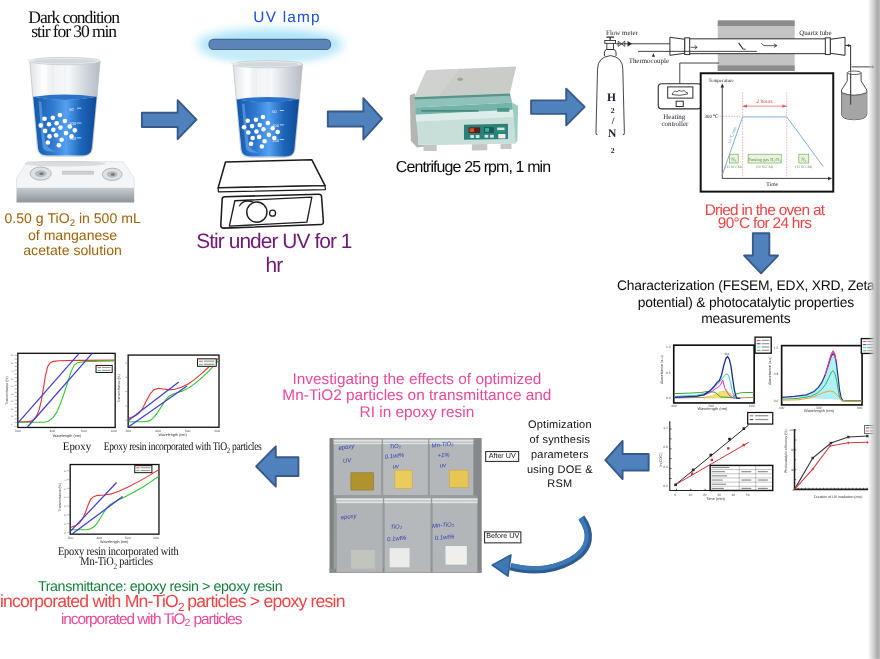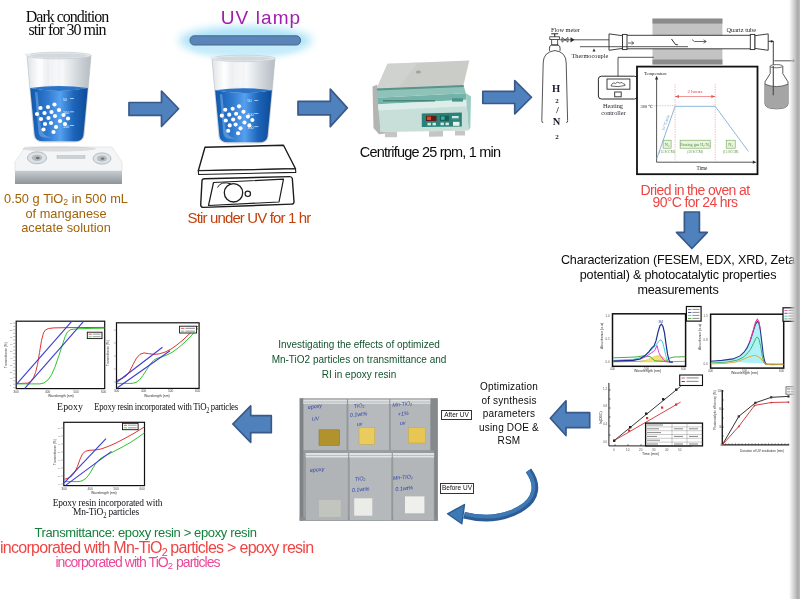--- a/index.html
+++ b/index.html
@@ -3,27 +3,27 @@
 html,body{margin:0;padding:0}
 body{width:800px;height:599px;position:relative;font-family:"Liberation Sans",sans-serif;background:#fff;overflow:hidden}
 .abs{position:absolute;z-index:5}
 .b{font-weight:normal}
 .ctr{text-align:center}
 .ser{font-family:"Liberation Serif",serif}
 sub.s{font-size:68%;vertical-align:baseline;position:relative;top:0.28em;font-weight:inherit;letter-spacing:0}
 #edge{position:absolute;z-index:6;left:789px;top:0;width:11px;height:599px;background:linear-gradient(to right,rgba(190,190,190,0) 0%,#c6c6c6 55%,#a9a9a9 80%,#bdbdbd 100%)}
 </style></head><body>
 <div class="abs ctr b ser" id="t-dark" style="left:6px;top:11.4px;width:122px;font-size:16px;line-height:12.8px;letter-spacing:-1.0px;color:#0c0c0c">Dark condition<br>stir for 30 min</div>
-<div class="abs ctr b" id="t-uv" style="left:205px;top:7px;width:112px;font-size:19px;letter-spacing:1.1px;color:#a21caf">UV lamp</div>
+<div class="abs ctr b" id="t-uv" style="left:205px;top:7px;width:112px;font-size:14px;letter-spacing:1.1px;color:#1d4ed8">UV lamp</div>
 <div class="abs ctr b" id="t-cap1" style="left:0px;top:191.9px;width:132px;font-size:12.8px;line-height:13.5px;letter-spacing:0px;color:#a16207">0.50&nbsp;g&nbsp;TiO<sub class="s">2</sub>&nbsp;in&nbsp;500&nbsp;mL<br>of manganese<br>acetate solution</div>
-<div class="abs ctr b" id="t-stir" style="left:178px;top:209.3px;width:142px;font-size:15px;letter-spacing:-0.85px;color:#c2410c">Stir under UV for 1 hr</div>
+<div class="abs ctr b" id="t-stir" style="left:178px;top:209.3px;width:142px;font-size:19px;letter-spacing:-0.85px;color:#701a75">Stir under UV for 1 hr</div>
 <div class="abs ctr b" id="t-cent" style="left:352px;top:143.6px;width:156px;font-size:14.5px;letter-spacing:-0.8px;color:#0c0c0c">Centrifuge 25 rpm, 1 min</div>
 <div class="abs ctr b" id="t-dried" style="left:630px;top:183.5px;width:130px;font-size:14px;line-height:12.3px;letter-spacing:-0.63px;color:#ef4444">Dried in the oven at<br>90°C for 24 hrs</div>
 <div class="abs ctr b" id="t-char" style="left:548px;top:252.9px;width:260px;font-size:12.6px;line-height:15.2px;letter-spacing:-0.19px;color:#0c0c0c">Characterization (FESEM, EDX, XRD, Zeta<br>potential) &amp; photocatalytic properties<br>measurements</div>
-<div class="abs ctr b" id="t-inv" style="left:234px;top:337.2px;width:250px;font-size:10px;line-height:15.05px;letter-spacing:0px;color:#14532d">Investigating the effects of optimized<br>Mn-TiO2 particles on transmittance and<br>RI in epoxy resin</div>
+<div class="abs ctr b" id="t-inv" style="left:254px;top:337.2px;width:250px;font-size:14px;line-height:15.05px;letter-spacing:0px;color:#ec4899">Investigating the effects of optimized<br>Mn-TiO2 particles on transmittance and<br>RI in epoxy resin</div>
 <div class="abs ctr b" id="t-opt" style="left:461px;top:380.3px;width:96px;font-size:10px;line-height:13.4px;letter-spacing:0.2px;color:#0c0c0c">Optimization<br>of synthesis<br>parameters<br>using DOE &amp;<br>RSM</div>
 <div class="abs ctr b" style="left:0px;top:524.5px;width:291px;font-size:13px;letter-spacing:-0.37px;white-space:nowrap;color:#15803d">Transmittance: epoxy resin &gt; epoxy resin</div>
 <div class="abs ctr b" style="left:0px;top:539.2px;width:270px;font-size:16px;letter-spacing:-0.72px;white-space:nowrap;color:#ef4444">incorporated with Mn-TiO<sub class="s">2</sub> particles &gt; epoxy resin</div>
 <div class="abs ctr b" style="left:0px;top:553.5px;width:275px;font-size:14px;letter-spacing:-0.95px;white-space:nowrap;color:#ec4899">incorporated with TiO<sub class="s">2</sub> particles</div>
 <div class="abs ctr ser" id="t-ce" style="left:39.6px;top:400.9px;width:60px;font-size:10.4px;transform:scaleX(0.95);color:#111">Epoxy</div>
 <div class="abs ctr ser" id="t-cf" style="left:80.5px;top:401.2px;width:156px;font-size:10.5px;letter-spacing:-0.35px;white-space:nowrap;transform:scaleX(0.83);color:#111">Epoxy resin incorporated with TiO<sub style="font-size:70%">2</sub> particles</div>
 <div class="abs ctr ser" id="t-cg" style="left:45px;top:497.9px;width:122px;font-size:10.8px;line-height:9.2px;letter-spacing:-0.2px;white-space:nowrap;transform:scaleX(0.875);color:#14141c">Epoxy resin incorporated with<br>Mn-TiO<sub style="font-size:70%">2</sub> particles</div>
 <div class="abs b" style="left:441px;top:409.5px;width:29px;height:8.5px;border:1px solid #333;background:#fff;font-size:6.5px;line-height:8.5px;text-align:center;color:#111">After UV</div>
 <div class="abs b" style="left:440px;top:483px;width:32px;height:8.5px;border:1px solid #333;background:#fff;font-size:6.5px;line-height:8.5px;text-align:center;color:#111">Before UV</div>
 <div id="edge"></div>

